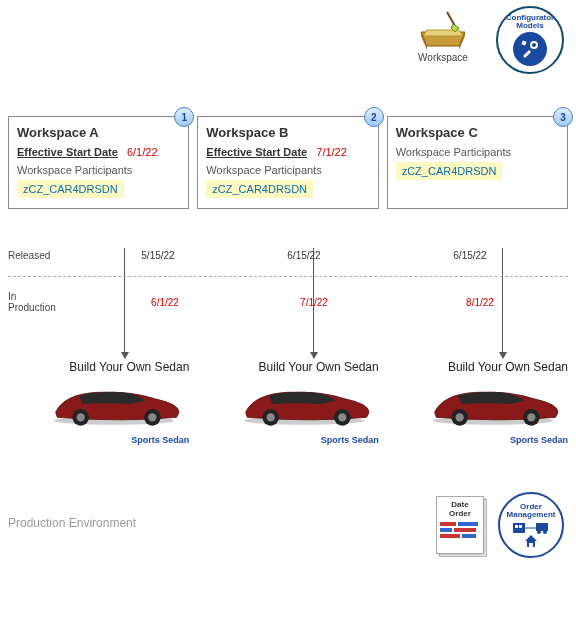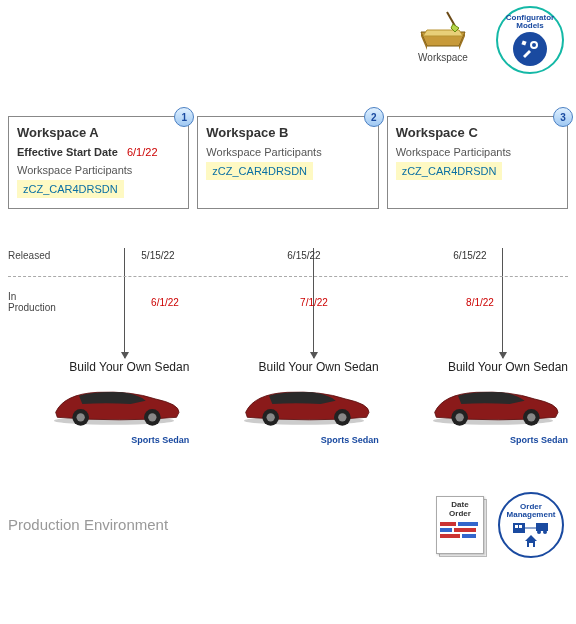--- a/index.html
+++ b/index.html
@@ -3,31 +3,31 @@
 <meta charset="utf-8">
 <style>
   * { box-sizing: border-box; margin: 0; padding: 0; }
   body { font-family: Arial, Helvetica, sans-serif; font-size: 12px; color: #333; background: #fff; width: 576px; }
   .canvas { position: relative; width: 576px; height: 624px; }
 
   
   .top-icons { position: absolute; top: 6px; right: 12px; display: flex; align-items: flex-start; gap: 18px; }
   .workspace-icon-wrap { display: flex; flex-direction: column; align-items: center; width: 70px; }
   .workspace-label { font-size: 10px; color: #444; margin-top: 2px; }
-  .config-circle { width: 68px; height: 68px; border-radius: 50%; border: 2px solid #14b8a6; display: flex; flex-direction: column; align-items: center; justify-content: center; background: #fff; }
+  .config-circle { width: 68px; height: 68px; border-radius: 50%; border: 2px solid #0c4a6e; display: flex; flex-direction: column; align-items: center; justify-content: center; background: #fff; }
   .config-label { font-size: 8px; font-weight: bold; color: #1a4aa0; text-align: center; line-height: 1.05; margin-bottom: 2px; }
   .tool-disc { width: 34px; height: 34px; border-radius: 50%; background: #1a4aa0; display: flex; align-items: center; justify-content: center; }
 
   
   .cards { position: absolute; top: 116px; left: 8px; right: 8px; display: flex; gap: 8px; }
   .card { flex: 1; border: 1px solid #888; background: #fff; padding: 8px 8px 10px 8px; position: relative; }
   .step-badge { position: absolute; top: -10px; right: -6px; width: 20px; height: 20px; border-radius: 50%; background: linear-gradient(#dff0ff,#9fc8f2); border: 1px solid #4a7fc2; display: flex; align-items: center; justify-content: center; font-size: 10px; color: #1a4aa0; font-weight: bold; }
   .card-title { font-weight: bold; font-size: 13px; margin-bottom: 6px; }
   .eff-row { font-size: 11px; margin-bottom: 6px; }
-  .eff-label { font-weight: bold; color: #333; margin-right: 6px; }
+  .eff-label { font-weight: bold; text-decoration: underline; color: #333; margin-right: 6px; }
   .eff-date { color: #c00; }
   .part-label { font-size: 11px; color: #555; margin-bottom: 4px; }
   .part-code { background: #fef9c3; color: #0a6fa3; padding: 3px 6px; display: inline-block; font-size: 11px; }
 
   
   .flow { position: absolute; top: 224px; left: 8px; right: 8px; }
   .flow-row { display: flex; align-items: center; margin-bottom: 2px; }
   .row-label { width: 62px; font-size: 10px; color: #444; line-height: 1.1; }
   .col { flex: 1; text-align: center; position: relative; }
   .released-date { font-size: 10px; color: #333; display:inline-block; margin-left:-30px; }
@@ -41,21 +41,21 @@
   .vline .tip { position: absolute; bottom: -1px; left: -4px; width: 0; height: 0; border-left: 4px solid transparent; border-right: 4px solid transparent; border-top: 7px solid #555; }
 
   
   .builds { position: absolute; top: 360px; left: 8px; right: 8px; display: flex; gap: 8px; }
   .build-col { flex: 1; text-align: right; }
   .build-title { font-size: 12px; color: #222; margin-bottom: 4px; }
   .car-caption { font-size: 9px; font-weight: bold; color: #1a4aa0; margin-top: 2px; }
   .car-svg { width: 150px; height: 52px; }
 
   
-  .prod-env-label { position: absolute; left: 8px; top: 516px; font-size: 15px; color: #999; }
+  .prod-env-label { position: absolute; left: 8px; top: 516px; font-size: 12px; color: #999; }
   .bottom-icons { position: absolute; right: 12px; top: 492px; display: flex; align-items: center; gap: 14px; }
   .so-sheet { width: 48px; height: 58px; background: #fff; border: 1px solid #aaa; box-shadow: 1px 1px 2px rgba(0,0,0,0.2); padding: 4px 3px; font-size: 8px; color: #333; line-height: 1.1; position: relative; }
   .so-sheet .title-line { font-weight: bold; text-align: center; font-size: 8px; margin-bottom: 3px; }
   .so-row { height: 4px; margin: 2px 0; display: flex; gap: 2px; }
   .so-row span { display: block; height: 4px; }
   .so-back { position: absolute; left: 3px; top: 3px; width: 48px; height: 58px; background: #eee; border: 1px solid #bbb; z-index: -1; }
   .om-circle { width: 66px; height: 66px; border-radius: 50%; border: 2px solid #1a4aa0; background: #fff; display: flex; flex-direction: column; align-items: center; justify-content: center; }
   .om-label { font-size: 8px; font-weight: bold; color: #1a4aa0; text-align: center; line-height: 1.05; margin-bottom: 2px; }
 
   
@@ -105,20 +105,24 @@
       <div class="eff-row">
         <span class="eff-label">Effective Start Date</span>
         <span class="eff-date">6/1/22</span>
       </div>
       <div class="part-label">Workspace Participants</div>
       <div class="part-code">zCZ_CAR4DRSDN</div>
     </div>
     <div class="card">
       <div class="step-badge">2</div>
       <div class="card-title">Workspace B</div>
+      <div class="eff-row">
+        <span class="eff-label">Effective Start Date</span>
+        <span class="eff-date">7/1/22</span>
+      </div>
       <div class="part-label">Workspace Participants</div>
       <div class="part-code">zCZ_CAR4DRSDN</div>
     </div>
     <div class="card">
       <div class="step-badge">3</div>
       <div class="card-title">Workspace C</div>
       <div class="part-label">Workspace Participants</div>
       <div class="part-code">zCZ_CAR4DRSDN</div>
     </div>
   </div>

